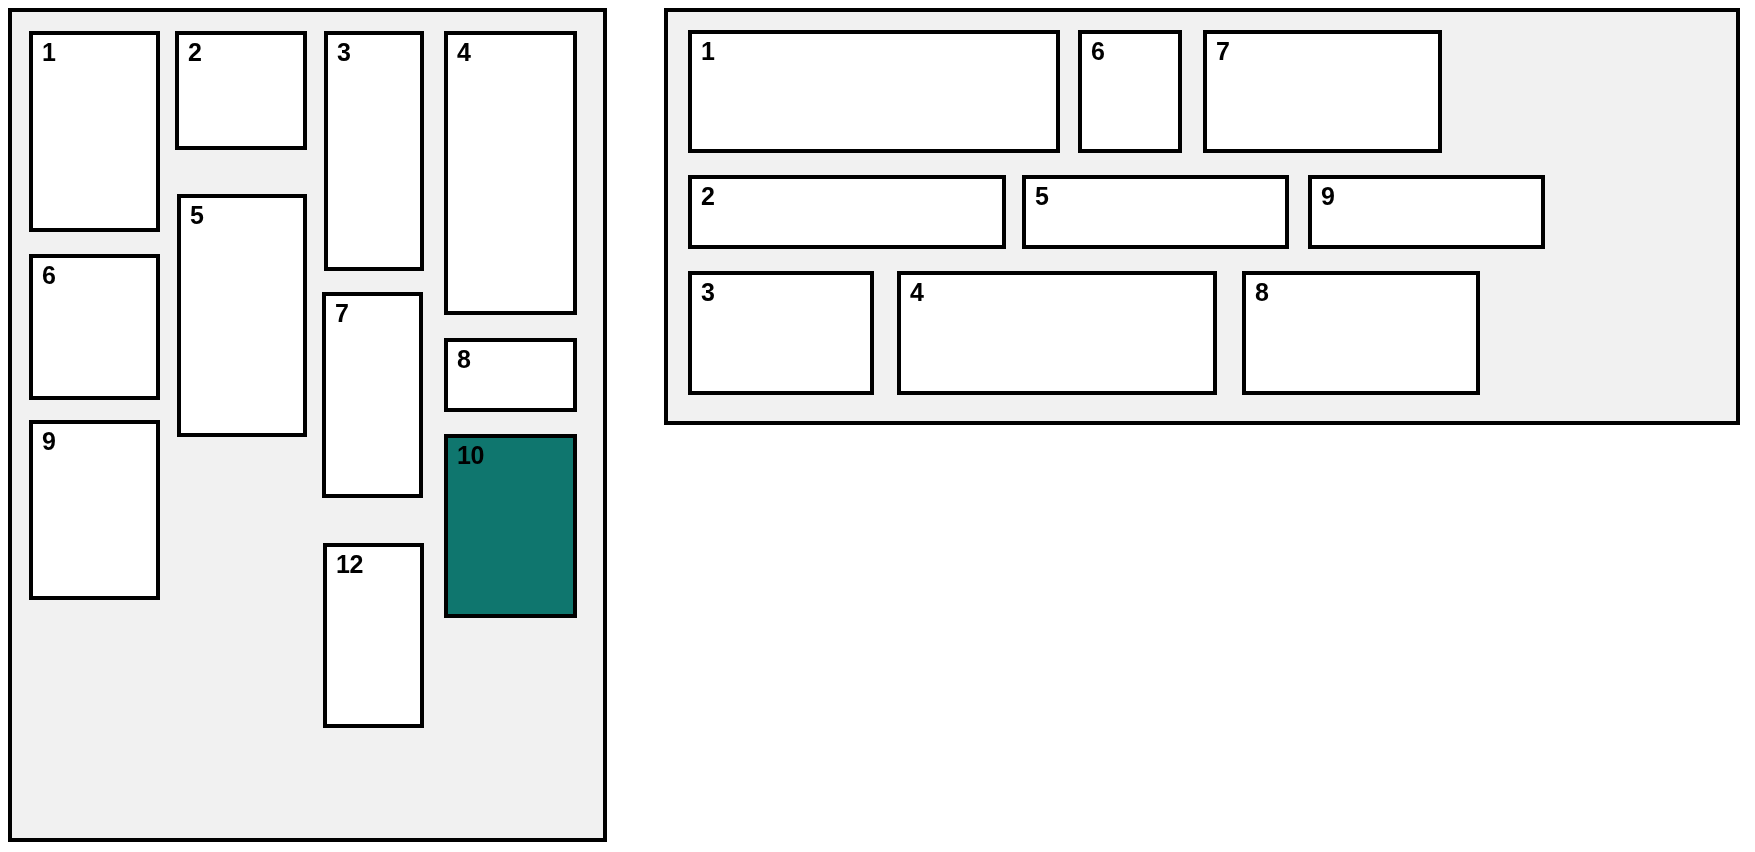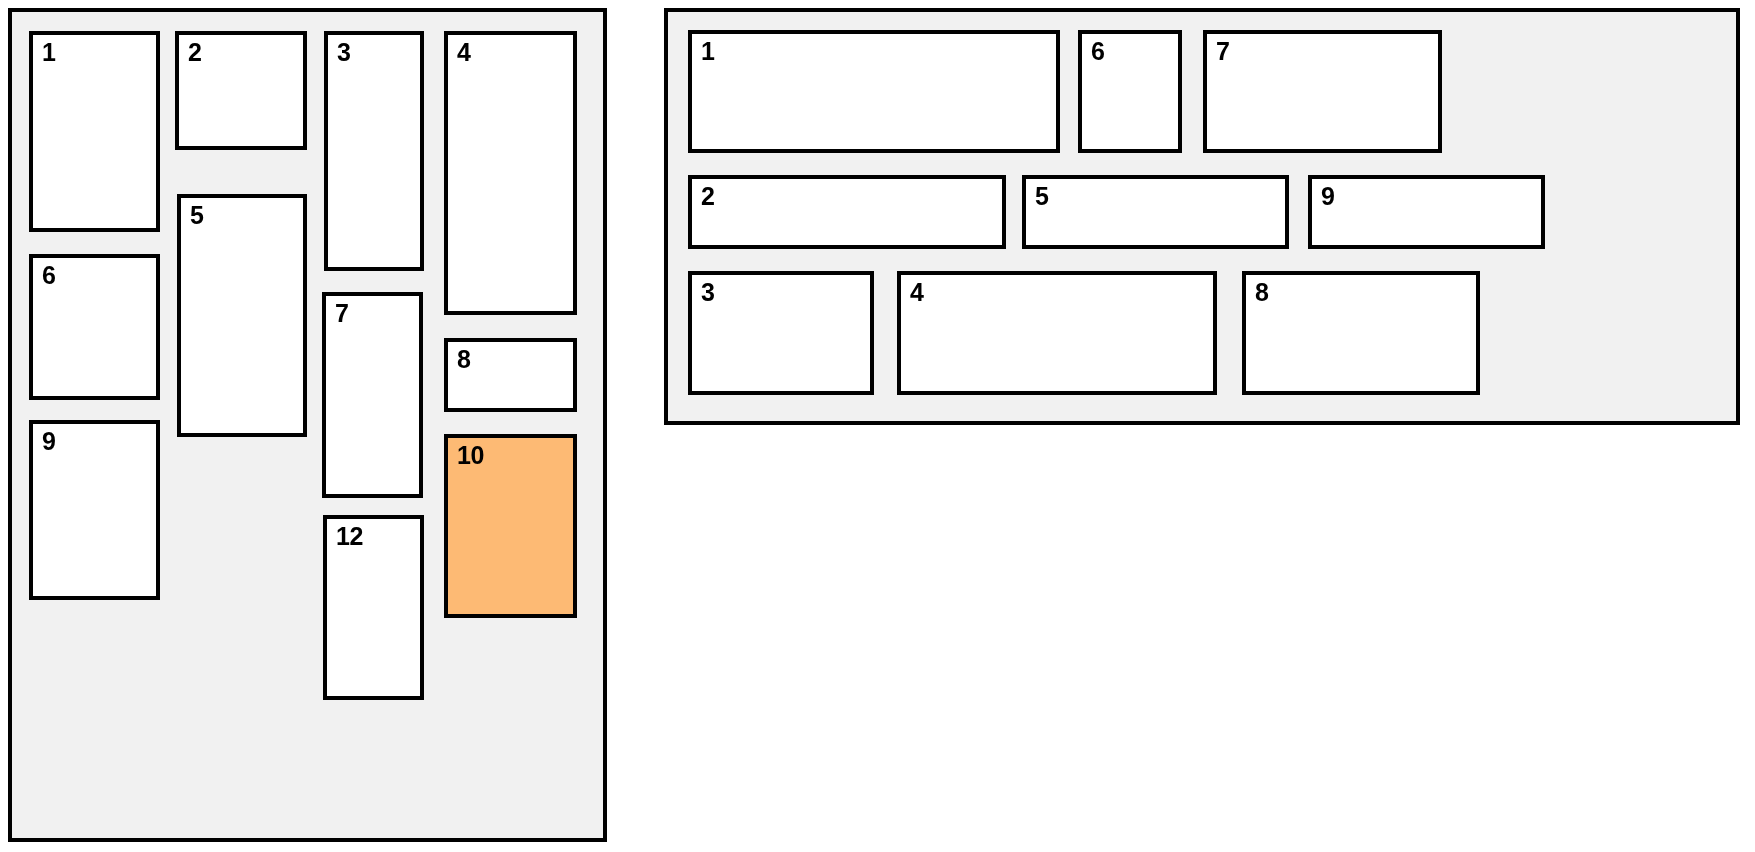--- a/index.html
+++ b/index.html
@@ -79,24 +79,24 @@
       </div>
       <div class="box" style="left: 310px; top: 280px; width: 101px; height: 206px; background: rgb(255, 255, 255); border-color: rgb(0, 0, 0);">
         <span class="box-label" style="color: rgb(0, 0, 0);">7</span>
       </div>
       <div class="box" style="left: 432px; top: 326px; width: 133px; height: 74px; background: rgb(255, 255, 255); border-color: rgb(0, 0, 0);">
         <span class="box-label" style="color: rgb(0, 0, 0);">8</span>
       </div>
       <div class="box" style="left: 17px; top: 408px; width: 131px; height: 180px; background: rgb(255, 255, 255); border-color: rgb(0, 0, 0);">
         <span class="box-label" style="color: rgb(0, 0, 0);">9</span>
       </div>
-      <div class="box" style="left: 432px; top: 422px; width: 133px; height: 184px; background: #fdba74; border-color: rgb(0, 0, 0);">
+      <div class="box" style="left: 432px; top: 422px; width: 133px; height: 184px; background: #0f766e; border-color: rgb(0, 0, 0);">
         <span class="box-label" style="color: rgb(0, 0, 0);">10</span>
       </div>
-      <div class="box" style="left: 311px; top: 503px; width: 101px; height: 185px; background: rgb(255, 255, 255); border-color: rgb(0, 0, 0);">
+      <div class="box" style="left: 311px; top: 531px; width: 101px; height: 185px; background: rgb(255, 255, 255); border-color: rgb(0, 0, 0);">
         <span class="box-label" style="color: rgb(0, 0, 0);">12</span>
       </div>
     </div>
     <div class="panel" style="left: 664px; top: 8px; width: 1076px; height: 417px; background: rgb(241, 241, 241); border-color: rgb(0, 0, 0);">
       <div class="box" style="left: 20px; top: 18px; width: 372px; height: 123px; background: rgb(255, 255, 255); border-color: rgb(0, 0, 0);">
         <span class="box-label" style="color: rgb(0, 0, 0);">1</span>
       </div>
       <div class="box" style="left: 410px; top: 18px; width: 104px; height: 123px; background: rgb(255, 255, 255); border-color: rgb(0, 0, 0);">
         <span class="box-label" style="color: rgb(0, 0, 0);">6</span>
       </div>

